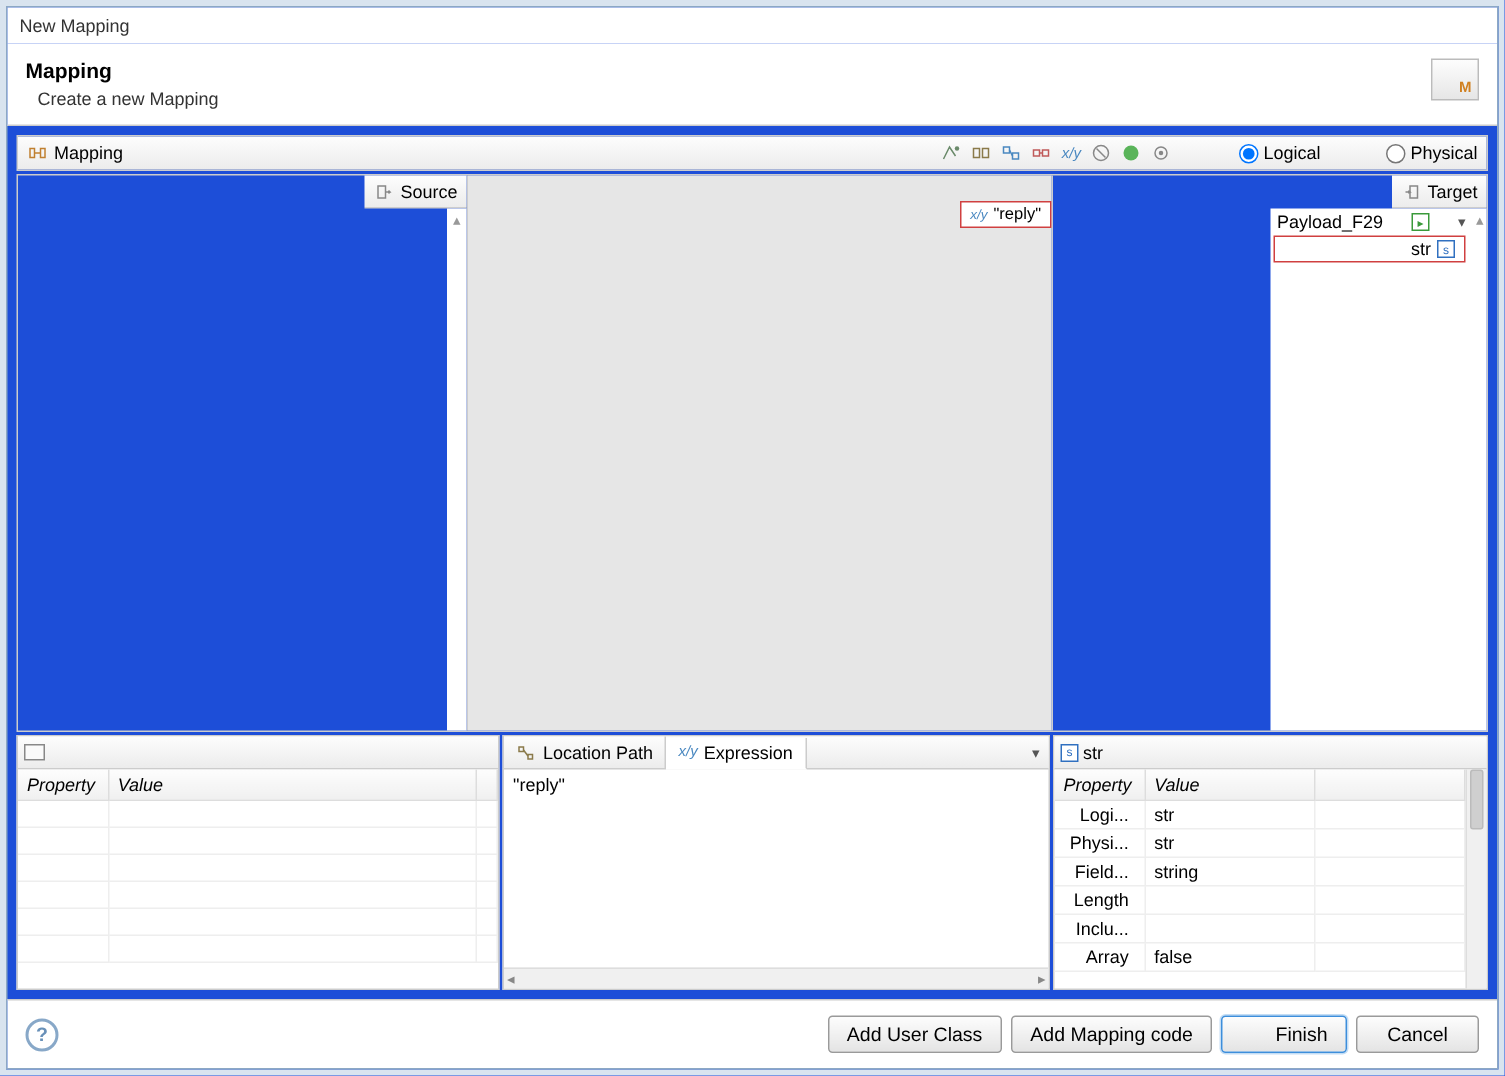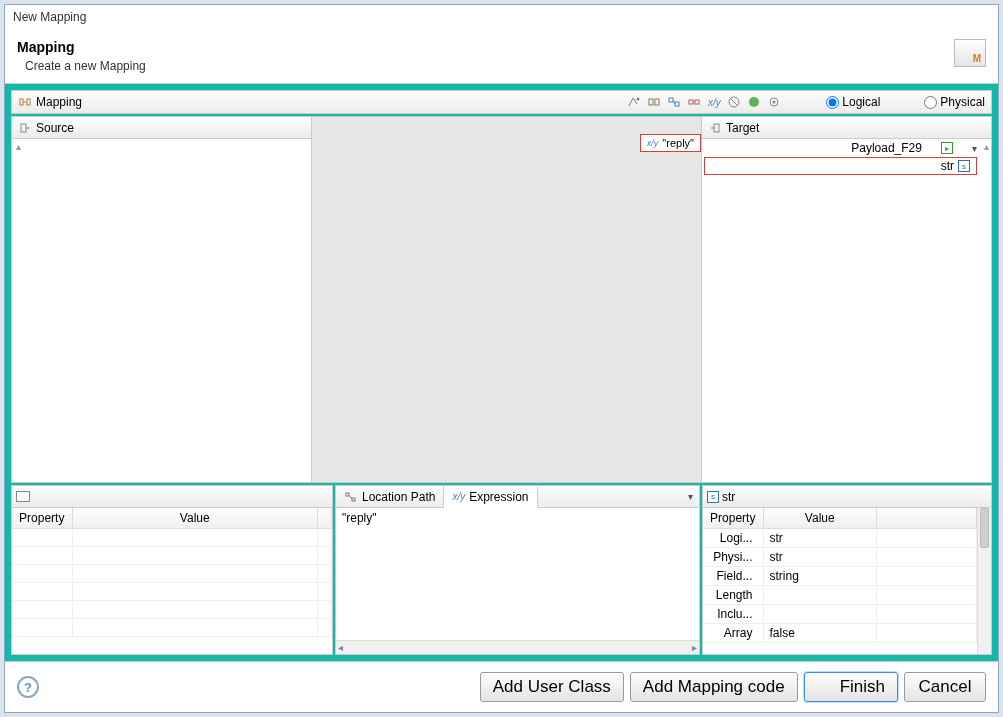--- a/index.html
+++ b/index.html
@@ -6,21 +6,21 @@
 body {
   font-family: "Segoe UI", Tahoma, sans-serif;
   font-size: 12px;
   background: #d9e4ef;
   padding: 4px;
   width: 1003px;
   height: 717px;
   color: #000;
 }
 .dialog {
-  background: #14b8a6;
+  background: #1d4ed8;
   border: 1px solid #8ca8c4;
   width: 100%;
   height: 100%;
   display: flex;
   flex-direction: column;
 }
 .titlebar {
   background: #fff;
   padding: 5px 8px;
   color: #333;
@@ -117,20 +117,21 @@
   flex: 1;
   display: flex;
   border: 1px solid #ccc;
   min-height: 0;
 }
 .source-col, .target-col {
   width: 300px;
   display: flex;
   flex-direction: column;
   border-right: 1px solid #ccc;
+  align-items: flex-end;
 }
 .target-col {
   border-right: none;
   border-left: 1px solid #ccc;
   width: 290px;
 }
 .middle-col {
   flex: 1;
   background: #e6e6e6;
   position: relative;
@@ -239,26 +240,27 @@
   height: 11px;
   border: 1px solid #888;
   background: #fafafa;
 }
 .prop-table {
   width: 100%;
   border-collapse: collapse;
   font-size: 12px;
 }
 .prop-table th {
-  text-align: center;
+  text-align: left;
   font-weight: normal;
   padding: 3px 6px;
   border-bottom: 1px solid #ddd;
   border-right: 1px solid #ddd;
   background: linear-gradient(#fdfdfd, #f0f0f0);
+  font-style: italic;
 }
 .prop-table td {
   padding: 2px 6px;
   border-bottom: 1px solid #eee;
   border-right: 1px solid #eee;
   height: 18px;
 }
 .prop-table td:first-child { text-align: right; padding-right: 10px; width: 60px;}
 .prop-table.left-table td:first-child { text-align: left; width: 60px;}
 .tabbar {
@@ -329,21 +331,21 @@
   display: flex;
   gap: 6px;
 }
 .btn {
   min-width: 82px;
   padding: 4px 12px;
   border: 1px solid #9a9a9a;
   background: linear-gradient(#fdfdfd, #e4e4e4);
   border-radius: 3px;
   cursor: pointer;
-  font-size: 17px;
+  font-size: 13px;
 }
 .btn.primary {
   border: 1px solid #3d8edb;
   box-shadow: 0 0 0 1px rgba(61,142,219,0.3);
   padding-left: 35px;
 }
 .vscroll-stub {
   position: absolute;
   right: 0;
   top: 0;

